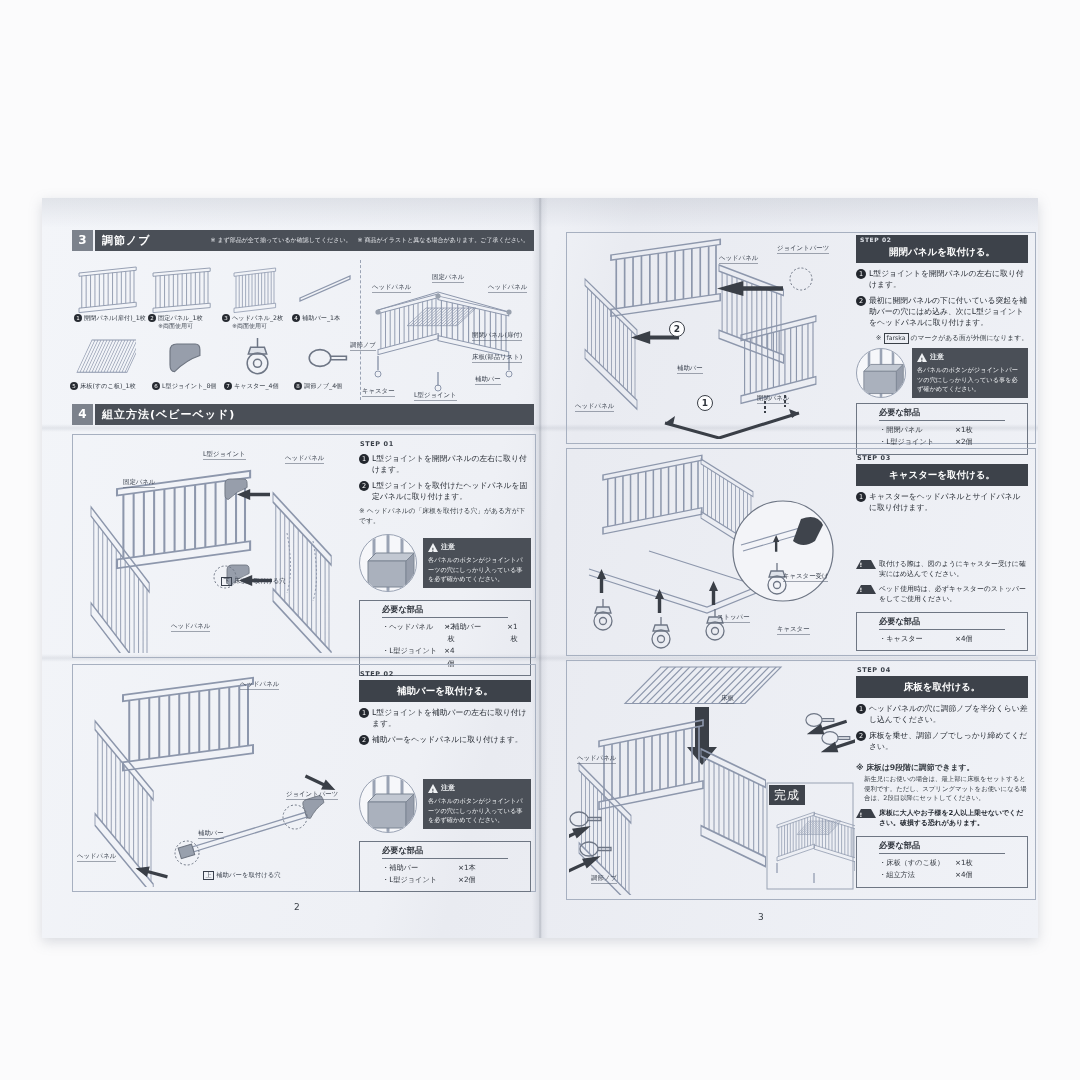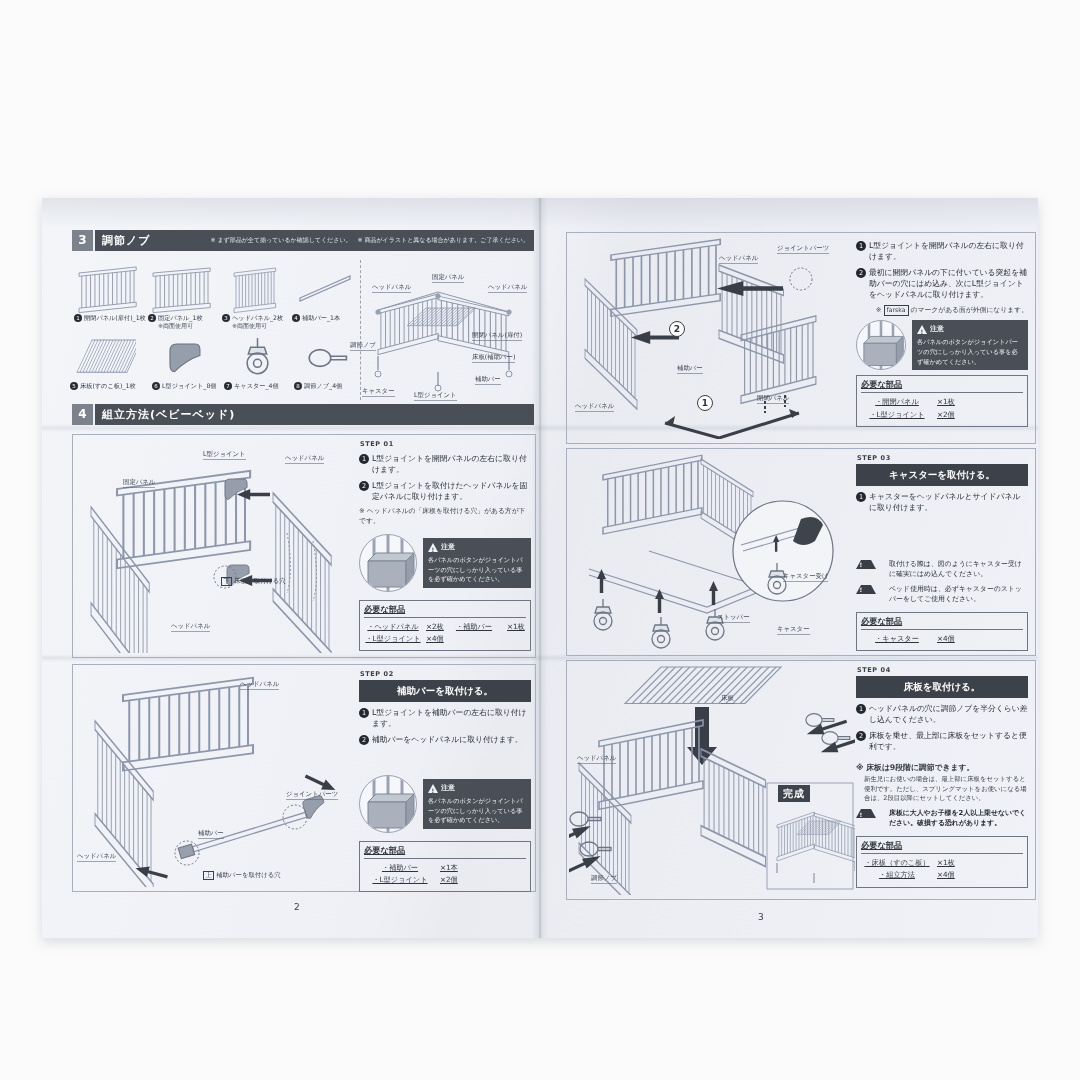--- a/index.html
+++ b/index.html
@@ -47,34 +47,34 @@
   .cautionrow{display:flex;margin-top:7px;align-items:center;}
   .circimg{width:56px;height:56px;border-radius:50%;border:1px solid #9aa3b4;background:#f6f7fa;
     overflow:hidden;flex:0 0 56px;margin-right:6px;}
   .caution{background:#4a4f57;color:#f0f2f4;padding:4px 5px;font-size:6.2px;line-height:1.55;flex:1;}
   .cautiontitle{font-size:7px;font-weight:bold;margin-bottom:2px;display:flex;align-items:center;}
   .tri{position:relative;width:0;height:0;border-left:5px solid transparent;border-right:5px solid transparent;
     border-bottom:9px solid #f0f2f4;margin-right:3px;display:inline-block;}
   .tri::after{content:"!";position:absolute;left:-1.5px;top:1.5px;color:#4a4f57;font-size:6px;font-weight:bold;}
   .tri.dark{border-bottom-color:#3a3f47;}
   .tri.dark::after{color:#fff;}
-  .warn{display:flex;font-size:6.9px;line-height:1.45;margin-top:5px;color:#272c34;gap:10px;}
+  .warn{display:flex;font-size:6.9px;line-height:1.45;margin-top:5px;color:#272c34;}
   .warn .tri{flex:0 0 10px;margin-top:1px;}
   .warn b{font-weight:bold;}
-  .partsbox{border:1px solid #6e7683;margin-top:8px;padding:3px 4px 5px;text-decoration:underline;}
+  .partsbox{border:1px solid #6e7683;margin-top:8px;padding:3px 22px 5px;}
   .partstitle{font-size:8.2px;font-weight:bold;border-bottom:1px solid #6e7683;padding-bottom:2px;margin-bottom:3px;}
   .partsrow{display:flex;flex-wrap:wrap;font-size:7.2px;line-height:1.7;}
   .partsrow.cols2 .pitem{width:50%;display:flex;}
   .partsrow.cols1 .pitem{width:100%;display:flex;}
-  .pname{min-width:58px;text-align:center;}
+  .pname{min-width:58px;}
   .cols1 .pname{min-width:72px;}
   .pqty{margin-left:4px;text-align:right;}
   .pagenum{position:absolute;font-size:9px;color:#3a4047;}
-  .donebadge{position:absolute;background:#3f444c;color:#fff;font-size:10px;font-weight:bold;
-    padding:1.5px 5px;letter-spacing:1px;margin-left:9px;}
+  .donebadge{position:absolute;background:#3f444c;color:#fff;font-size:12px;font-weight:normal;
+    padding:1.5px 5px;letter-spacing:1px;}
   svg{display:block;}
 </style>
 </head>
 <body>
 
 <svg width="0" height="0" style="position:absolute">
   <defs>
     <g id="pnl" fill="none" stroke="#8d97ac" stroke-width="1.6">
       <rect x="0" y="0" width="104" height="6"></rect>
       <rect x="0" y="64" width="104" height="8"></rect>
@@ -184,21 +184,21 @@
       <circle cx="141" cy="36" r="2.6" fill="#98a0ad"></circle>
       <path d="M10 80 v14 M70 96 v14 M141 80 v14" stroke="#8d97ac" stroke-width="1.4"></path>
       <circle cx="10" cy="98" r="3" fill="none" stroke="#8d97ac"></circle>
       <circle cx="70" cy="112" r="3" fill="none" stroke="#8d97ac"></circle>
       <circle cx="141" cy="98" r="3" fill="none" stroke="#8d97ac"></circle>
     </svg>
     <span class="dlabel" style="left:8px;top:26px">ヘッドパネル</span>
     <span class="dlabel" style="left:68px;top:16px">固定パネル</span>
     <span class="dlabel" style="left:124px;top:26px">ヘッドパネル</span>
     <span class="dlabel" style="left:108px;top:74px">開閉パネル(扉付)</span>
-    <span class="dlabel" style="left:108px;top:96px">床板(補助バー)</span>
+    <span class="dlabel" style="left:108px;top:96px">床板(部品リスト)</span>
     <span class="dlabel" style="left:111px;top:118px">補助バー</span>
     <span class="dlabel" style="left:50px;top:134px">L型ジョイント</span>
     <span class="dlabel" style="left:-2px;top:130px">キャスター</span>
     <span class="dlabel" style="left:-14px;top:84px">調節ノブ</span>
   </div>
 
   <div class="secbar" style="left:30px;top:206px;width:462px;">
     <div class="secnum">4</div>
     <div class="sectitle">組立方法(ベビーベッド)</div>
   </div>
@@ -349,20 +349,24 @@
       </svg>
       <span class="dlabel" style="left:150px;top:20px">ヘッドパネル</span>
       <span class="dlabel" style="left:208px;top:10px">ジョイントパーツ</span>
       <span class="dlabel" style="left:108px;top:130px">補助バー</span>
       <span class="dlabel" style="left:6px;top:168px">ヘッドパネル</span>
       <span class="dlabel" style="left:188px;top:160px">開閉パネル</span>
       <span class="circmark" style="left:100px;top:86px">2</span>
       <span class="circmark" style="left:128px;top:160px">1</span>
     </div>
     <div class="panelcol" style="left:289px;top:2px">
+      <div class="titlebar" style="padding-top:10px">
+        <span class="steplabel onbar">STEP 02</span>
+        <div>開閉パネルを取付ける。</div>
+      </div>
       <div class="inst">
           <span class="instnum">1</span>
           <span>L型ジョイントを開閉パネルの左右に取り付けます。</span>
         </div>
       <div class="inst">
           <span class="instnum">2</span>
           <span>最初に開閉パネルの下に付いている突起を補助バーの穴にはめ込み、次にL型ジョイントをヘッドパネルに取り付けます。</span>
         </div>
       <div class="tinynote" style="text-align:right"><span>※</span><span class="brandbox">farska</span><span>のマークがある面が外側になります。</span></div>
       <div class="cautionrow" style="margin-top:4px">
@@ -477,21 +481,21 @@
       <div class="steplabel">STEP 04</div>
       <div class="titlebar">
           <div>床板を取付ける。</div>
         </div>
       <div class="inst">
           <span class="instnum">1</span>
           <span>ヘッドパネルの穴に調節ノブを半分くらい差し込んでください。</span>
         </div>
       <div class="inst">
           <span class="instnum">2</span>
-          <span>床板を乗せ、最上部に床板をセットすると便利です。</span>
+          <span>床板を乗せ、調節ノブでしっかり締めてください。</span>
         </div>
       <div class="tinynote" style="font-weight:bold;font-size:7.8px;margin-top:10px">※ 床板は9段階に調節できます。</div>
       <div class="tinynote" style="margin-left:8px;margin-top:2px;font-size:6.4px">新生児にお使いの場合は、最上部に床板をセットすると便利です。ただし、スプリングマットをお使いになる場合は、2段目以降にセットしてください。</div>
       <div class="warn">
           <span class="tri dark"></span>
           <b>床板に大人やお子様を2人以上乗せないでください。破損する恐れがあります。</b>
         </div>
       <div class="partsbox">
         <div class="partstitle">必要な部品</div>
         <div class="partsrow cols1">

